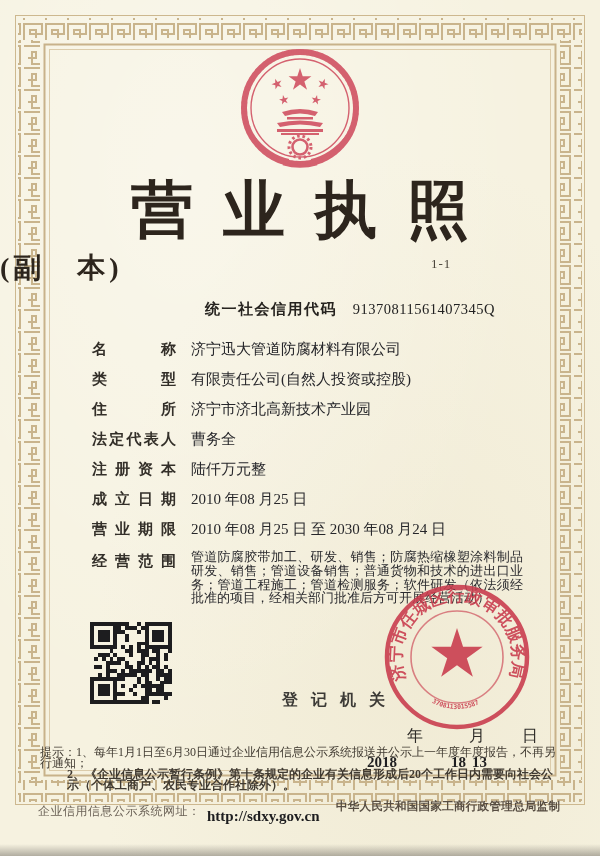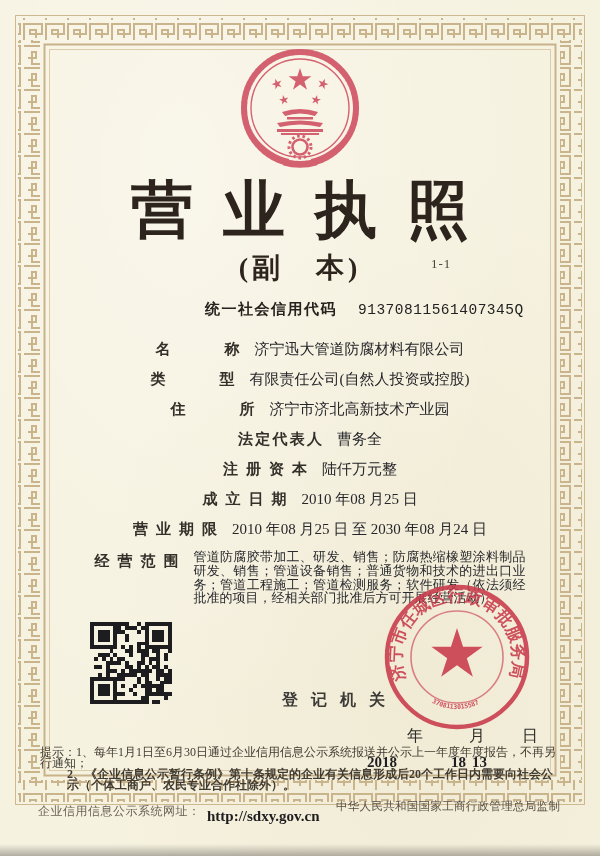--- a/index.html
+++ b/index.html
@@ -20,31 +20,31 @@
   .frame-svg{position:absolute;left:0;top:0;pointer-events:none;}
   
   .emblem{left:237px;top:48px;width:126px;height:126px;}
   
   .title{
     left:0;right:0;top:178px;text-align:center;
     font-size:62px;font-weight:bold;color:#2d251d;
     letter-spacing:30px;padding-left:30px;line-height:1.05;
   }
   .subtitle{
-    left:0;right:0;top:249px;text-align:center;
+    left:0;right:0;top:249px;
     font-size:28px;font-weight:bold;color:#2d251d;letter-spacing:4px;
   }
   .page-marker{left:431px;top:256px;font-size:13px;color:#4a443a;letter-spacing:1px;text-align:right;}
   
-  .credit-line{left:205px;top:300px;font-size:15px;color:#26231f;white-space:nowrap;font-family:Liberation Mono, monospace;}
+  .credit-line{left:205px;top:300px;font-size:15px;color:#26231f;white-space:nowrap;}
   .credit-line .lbl{font-weight:bold;letter-spacing:1.5px;}
   .credit-line .code{margin-left:12px;font-size:14.5px;letter-spacing:0.5px;color:#222;}
   
   .fields{left:92px;top:340px;width:436px;}
-  .field-row{display:flex;align-items:flex-start;height:30px;justify-content:center;}
+  .field-row{display:flex;align-items:flex-start;height:30px;}
   .field-row.scope{height:auto;}
   .f-label{
     flex:0 0 84px;width:84px;font-weight:bold;font-size:15px;color:#332f29;
     text-align:justify;text-align-last:justify;line-height:19px;
   }
   .f-value{
     margin-left:15px;font-size:15px;color:#26262a;line-height:19px;white-space:nowrap;
   }
   .field-row.scope .f-label{padding-top:2px;}
   .field-row.scope .f-value{
@@ -70,21 +70,21 @@
   .dval{font-size:15px;color:#1e1e20;font-weight:bold;margin-top:12px;}
   .dval.year{left:367px;top:742px;}
   .dval.month{left:451px;top:742px;}
   .dval.day{left:472px;top:742px;}
   
   .notes{left:40px;top:747px;width:524px;font-size:12px;line-height:11px;color:#403a31;}
   .notes .line2{padding-left:27px;font-weight:bold;}
   
   .footer-label{left:38px;top:803px;font-size:12px;color:#6b6257;letter-spacing:0.5px;}
   .footer-url{left:207px;top:808px;font-size:15px;font-weight:bold;color:#1d1d1f;}
-  .footer-issuer{left:336px;top:799px;font-size:11.5px;font-weight:normal;color:#574d42;white-space:nowrap;letter-spacing:0.3px;}
+  .footer-issuer{left:336px;top:799px;font-size:11.5px;font-weight:bold;color:#574d42;white-space:nowrap;letter-spacing:0.3px;}
   
   .bottom-shadow{left:0;top:844px;width:600px;height:12px;
     background:linear-gradient(to bottom, rgba(120,116,108,0), rgba(120,116,108,0.55));}
 </style>
 </head>
 <body>
 
 <div class="page">
 
   <svg class="frame-svg" width="600" height="856" viewBox="0 0 600 856" aria-hidden="true">

